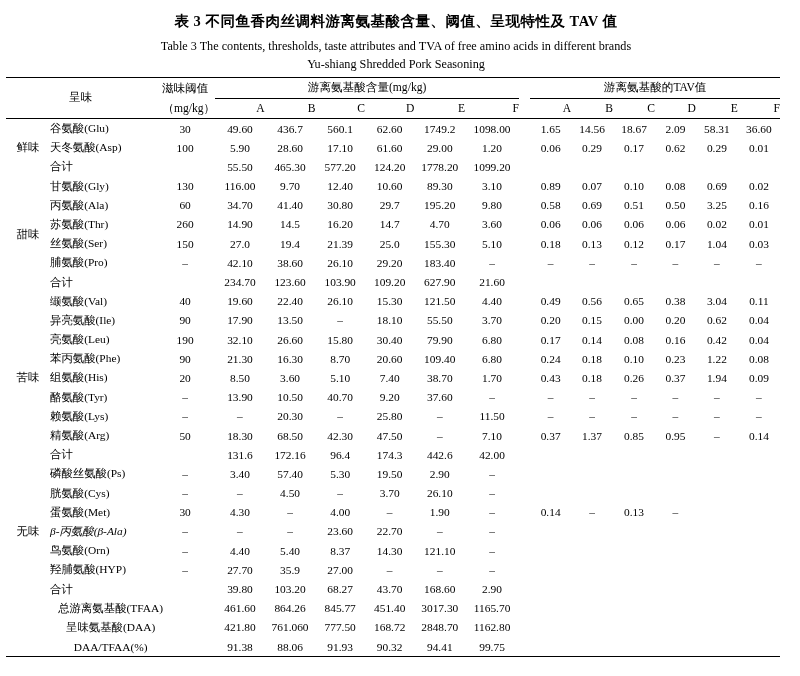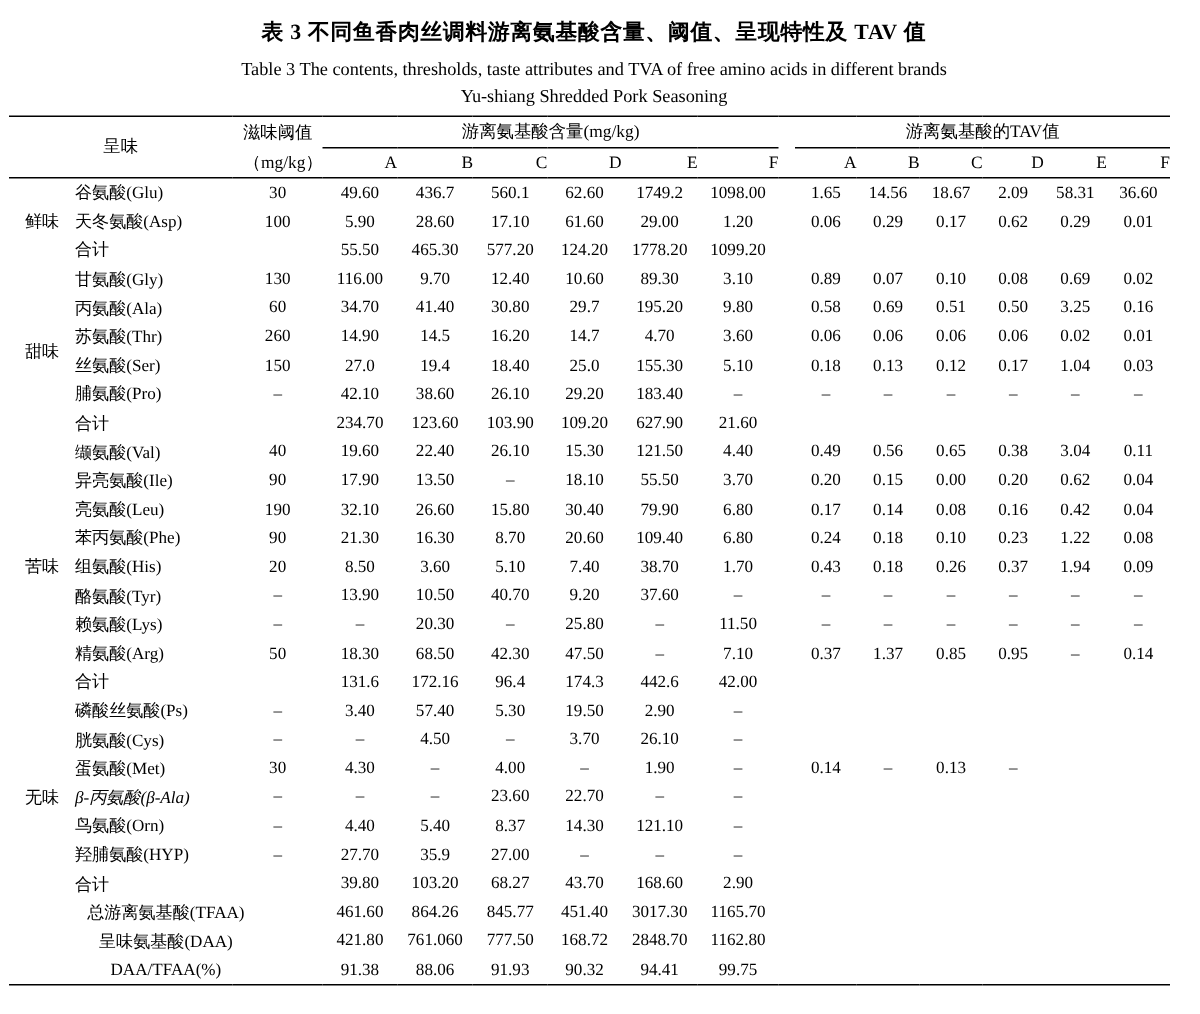--- a/index.html
+++ b/index.html
@@ -260,21 +260,21 @@
         <td class="c-tav">0.06</td>
         <td class="c-tav">0.06</td>
         <td class="c-tav">0.02</td>
         <td class="c-tav">0.01</td>
       </tr>
       <tr>
         <td class="c-name">丝氨酸(Ser)</td>
         <td class="c-thresh">150</td>
         <td class="c-val">27.0</td>
         <td class="c-val">19.4</td>
-        <td class="c-val">18.40</td>
+        <td class="c-val">21.39</td>
         <td class="c-val">25.0</td>
         <td class="c-val">155.30</td>
         <td class="c-val">5.10</td>
         <td class="c-gap"></td>
         <td class="c-tav">0.18</td>
         <td class="c-tav">0.13</td>
         <td class="c-tav">0.12</td>
         <td class="c-tav">0.17</td>
         <td class="c-tav">1.04</td>
         <td class="c-tav">0.03</td>

